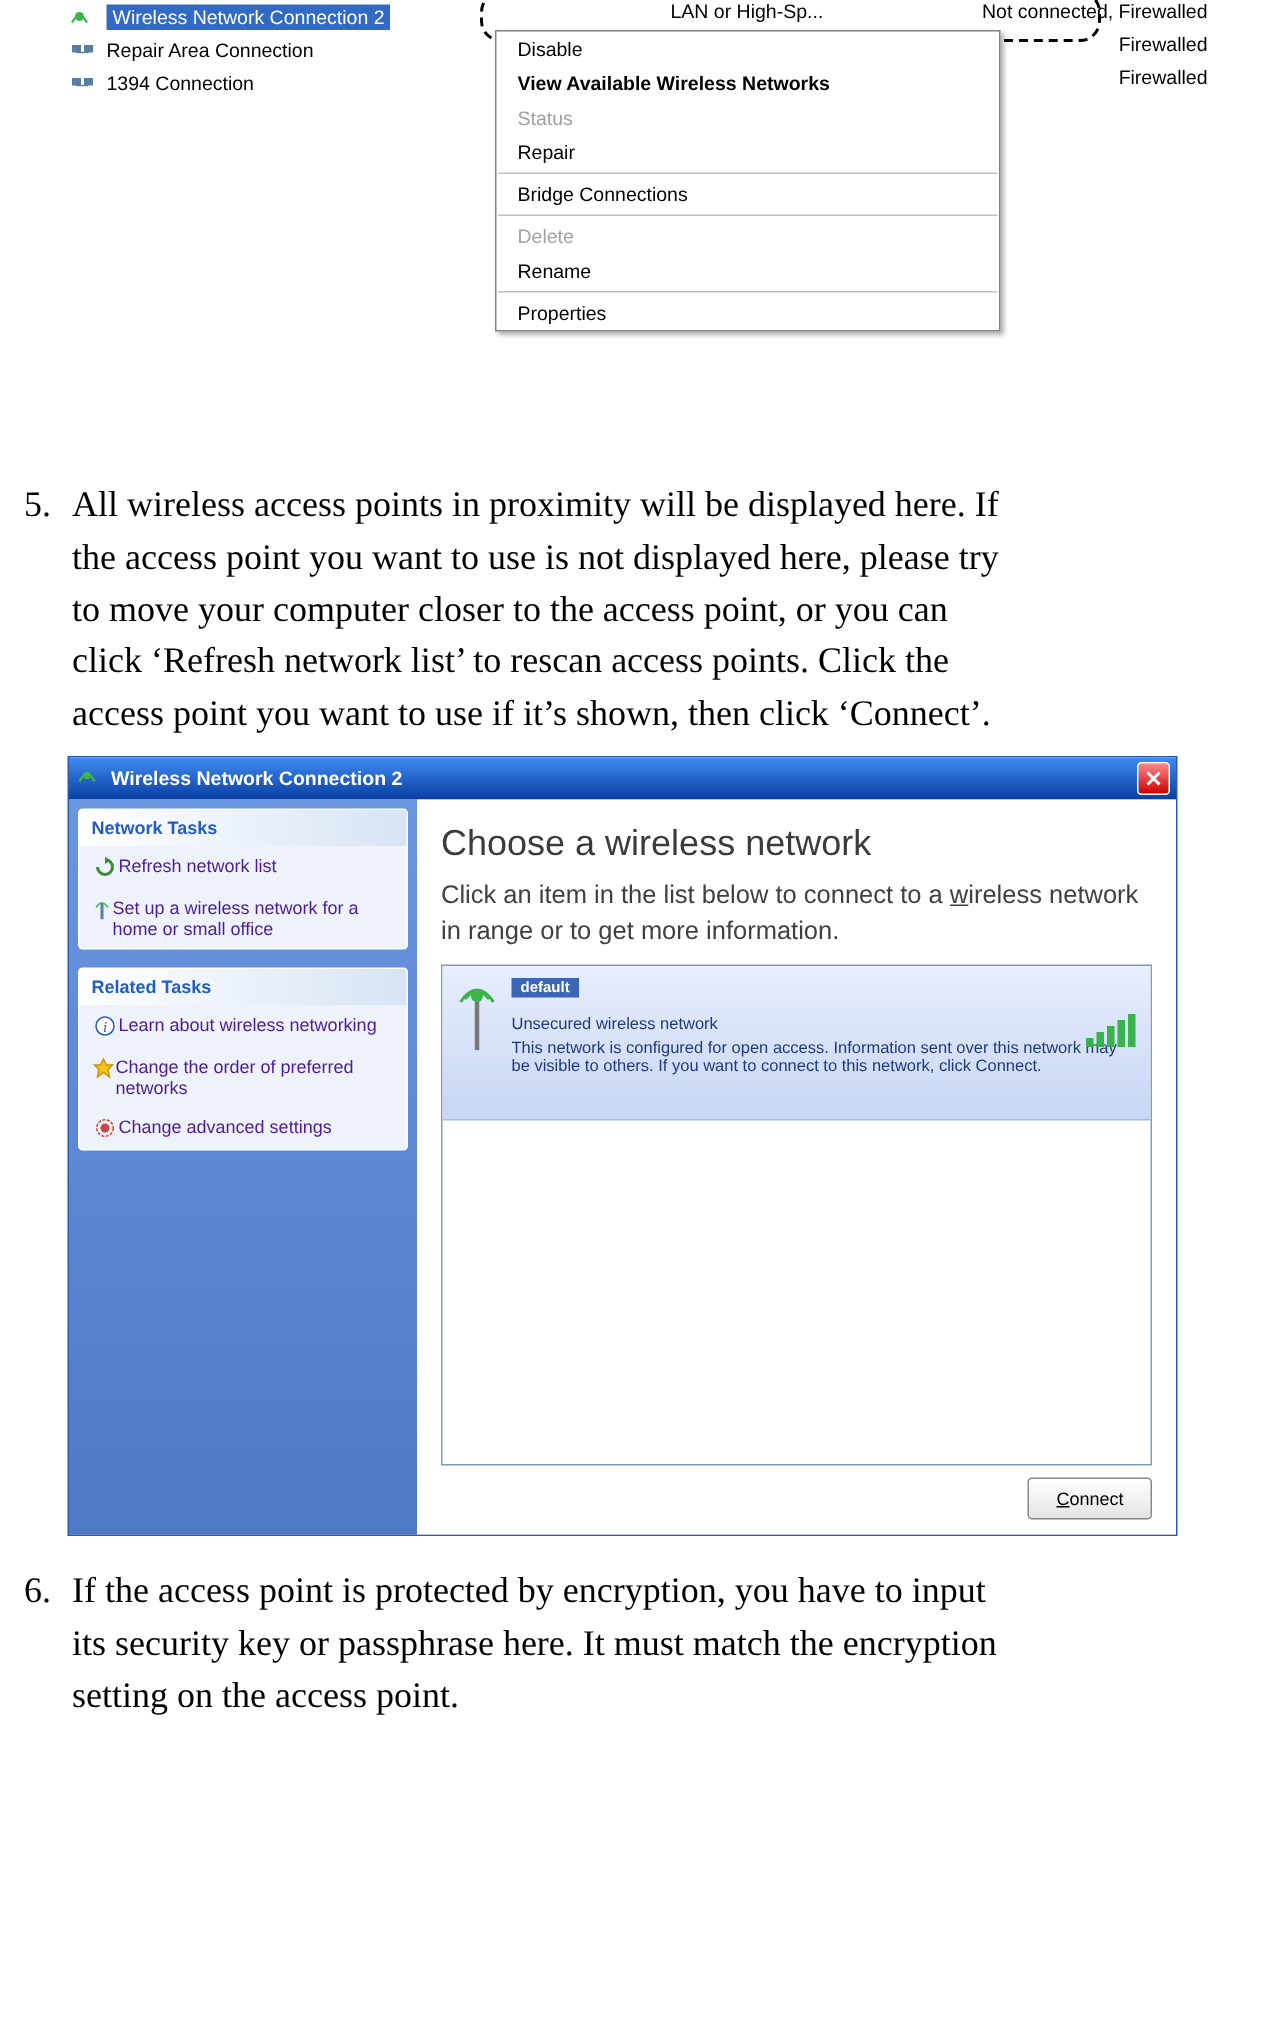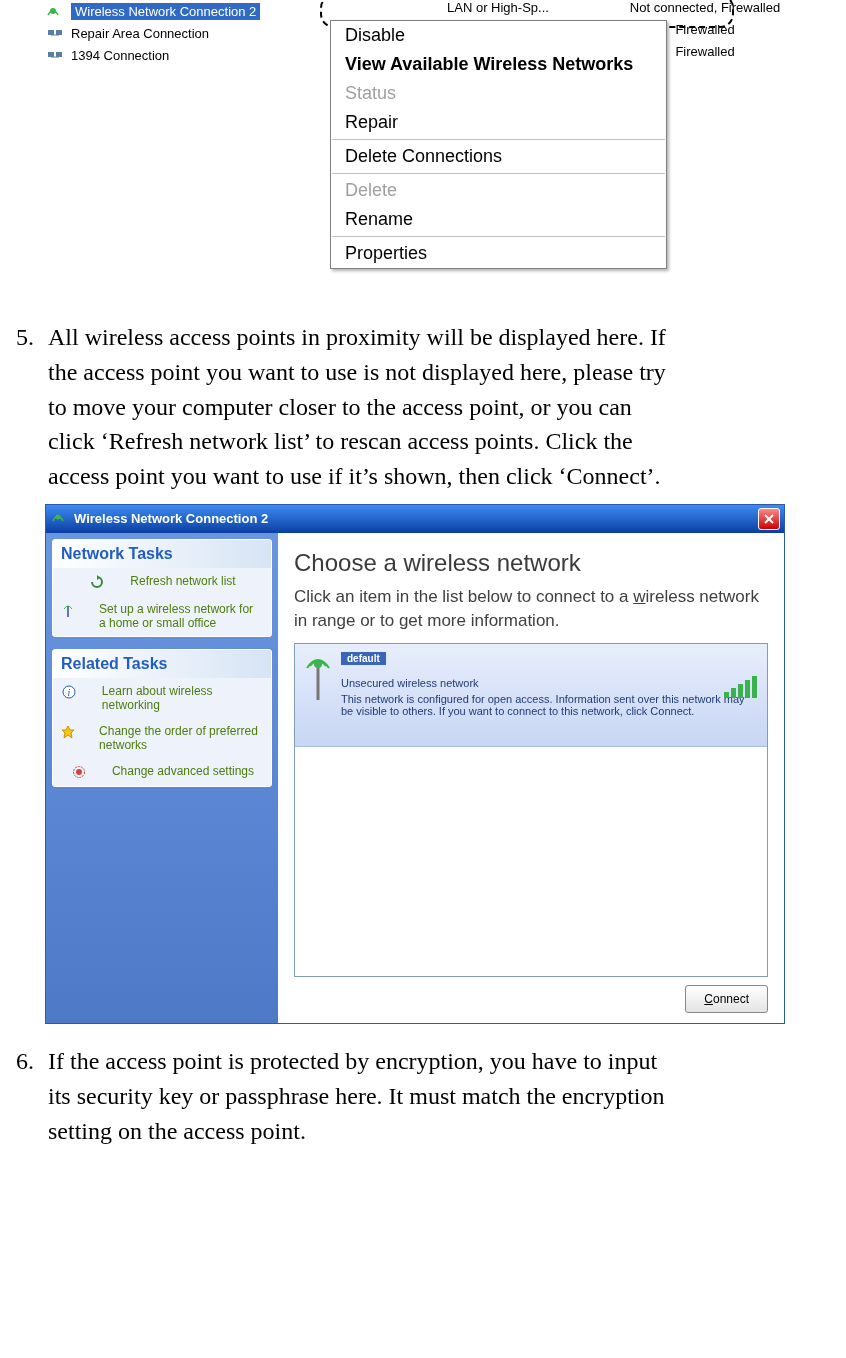--- a/index.html
+++ b/index.html
@@ -34,30 +34,30 @@
     padding: 1px 4px;
   }
   .conn-cols {
     position: absolute;
     right: 0;
     top: 0;
     font-size: 13px;
   }
   .conn-cols .crow { height:22px; display:flex; gap:18px; }
   .conn-cols .c1 { width: 140px; }
-  .conn-cols .c2 { width: 200px; text-align:center; }
+  .conn-cols .c2 { width: 200px; text-align:right; }
   .ctxmenu {
     position: absolute;
     left: 285px;
     top: 20px;
     width: 335px;
     background: #fff;
     border: 1px solid #808080;
     box-shadow: 2px 2px 3px rgba(0,0,0,.3);
-    font-size: 18px;
+    font-size: 13px;
   }
   .ctxmenu .mi { padding: 4px 14px; cursor: default; }
   .ctxmenu .mi.disabled { color: #a0a0a0; }
   .ctxmenu .mi.bold { font-weight: bold; }
   .ctxmenu .sep { border-top: 1px solid #c0c0c0; margin: 2px 1px; }
   .callout {
     position:absolute;
     border:2px dashed #000;
     border-radius:14px;
   }
@@ -111,28 +111,27 @@
     background:#eef2fa;
     border:1px solid #fff;
     border-radius:3px;
     margin-bottom:12px;
     overflow:hidden;
   }
   .taskbox .hdr{
     background:linear-gradient(to right,#fff,#d7e4f5);
     color:#215dc6; font-weight:bold;
     padding:5px 8px;
-    font-size:16px;
+    font-size:12px;
   }
   .taskbox .item{
-    display:flex;gap:24px;align-items:flex-start;
+    display:flex;gap:0;align-items:flex-start;
     padding:6px 8px;
-    color:#4d7c0f;
+    color:#4c1d95;
     cursor:pointer;
-    justify-content:center;
   }
   .taskbox .item span.ic{width:18px;height:16px;display:inline-flex;align-items:center;justify-content:center;}
   .mainpane{
     flex:1;
     background:#fff;
     padding:12px 16px 10px 16px;
     display:flex;flex-direction:column;
   }
   .mainpane h2{
     font-family: Arial, sans-serif;
@@ -230,21 +229,21 @@
     </div>
 
     <div class="callout" style="left:275px;top:-6px;width:410px;height:30px;"></div>
 
     <div class="ctxmenu">
       <div class="mi">Disable</div>
       <div class="mi bold">View Available Wireless Networks</div>
       <div class="mi disabled">Status</div>
       <div class="mi">Repair</div>
       <div class="sep"></div>
-      <div class="mi">Delete Connections</div>
+      <div class="mi">Bridge Connections</div>
       <div class="sep"></div>
       <div class="mi disabled">Delete</div>
       <div class="mi">Rename</div>
       <div class="sep"></div>
       <div class="mi">Properties</div>
     </div>
   </div>
 
   <div class="step">
     <div class="num">5.</div>

